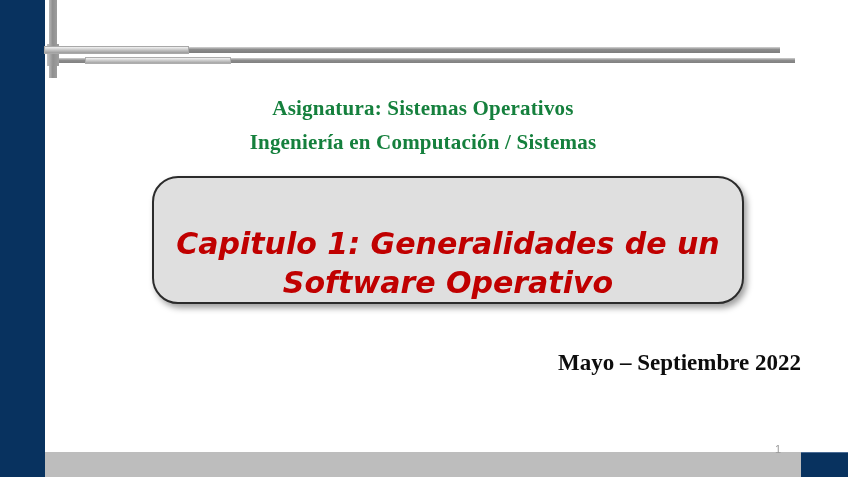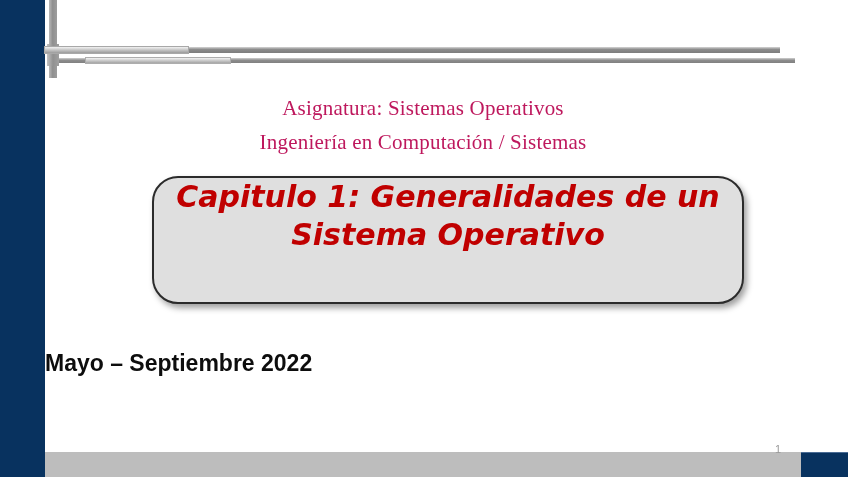--- a/index.html
+++ b/index.html
@@ -104,62 +104,62 @@
     background: linear-gradient(to right, #c2c2c2 0%, #909090 50%, #a0a0a0 100%);
   }
 
   
   .heading {
     position: absolute;
     left: 45px;
     width: 756px;
     text-align: center;
     font-family: "Liberation Serif", serif;
-    font-weight: normal;
-    color: #be185d;
+    font-weight: bold;
+    color: #15803d;
     letter-spacing: 0.2px;
   }
   .heading.line1 { top: 96px; font-size: 21px; }
   .heading.line2 { top: 130px; font-size: 21px; }
 
   
   .title-box {
     position: absolute;
     left: 152px;
     top: 176px;
     width: 592px;
     height: 128px;
     background: #dfdfdf;
     border: 2px solid #2b2b2b;
     border-radius: 26px;
     box-shadow: 3px 4px 6px rgba(0,0,0,0.38);
     box-sizing: border-box;
     display: flex;
-    align-items: flex-start;
+    align-items: flex-end;
     justify-content: center;
   }
   .title-text {
     font-family: "DejaVu Sans", sans-serif;
     font-style: italic;
     font-weight: bold;
     font-size: 30px;
     line-height: 1.28;
     color: #c00000;
     text-align: center;
     padding: 0 18px;
   }
 
   
   .date-line {
     position: absolute;
     left: 45px;
     top: 350px;
     width: 756px;
-    text-align: left;
-    font-family: Liberation Sans, sans-serif;
+    text-align: right;
+    font-family: Liberation Serif, serif;
     font-weight: bold;
     font-size: 23px;
     color: #0d0d0d;
   }
 
   
   .slide-number {
     position: absolute;
     left: 762px;
     top: 443px;
@@ -184,21 +184,21 @@
   <div class="deco-h1-cap"></div>
   <div class="deco-h2-cap"></div>
 
   <div class="heading line1">Asignatura: Sistemas Operativos</div>
 
   <div class="heading line2">Ingeniería en Computación / Sistemas</div>
 
   <div class="title-box">
     <div class="title-text">
       <span>Capitulo 1: Generalidades de un</span><br>
-      <span>Sistema Operativo</span>
+      <span>Software Operativo</span>
     </div>
   </div>
 
   <div class="date-line">Mayo – Septiembre 2022</div>
 
   <div class="footer-band"></div>
   <div class="navy-corner"></div>
 
   <div class="slide-number">1</div>
 

